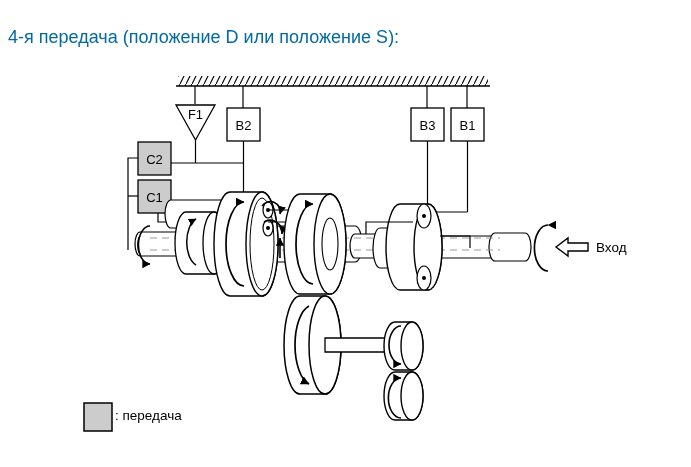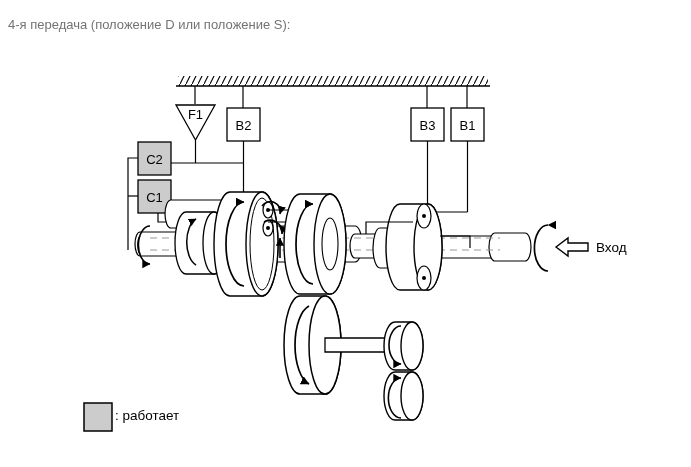--- a/index.html
+++ b/index.html
@@ -16,25 +16,25 @@
     overflow: hidden;
   }
   #root {
     position: relative;
     width: 691px;
     height: 467px;
   }
   #title {
     position: absolute;
     left: 8px;
-    top: 16px;
-    font-size: 13px;
+    top: 28px;
+    font-size: 18px;
     line-height: 18px;
     white-space: nowrap;
-    color: #737373;
+    color: #0369a1;
   }
   #diagram {
     position: absolute;
     left: 0;
     top: 0;
     width: 691px;
     height: 467px;
   }
   #legend-label {
     position: absolute;
@@ -215,15 +215,15 @@
       <ellipse cx="412" cy="396" rx="11" ry="24" fill="#ffffff" stroke="#000" stroke-width="1.4"></ellipse>
       <path d="M401,418 A12,19 0 0 1 401,378" fill="none" stroke="#000" stroke-width="1.6" marker-end="url(#arrowSmall)"></path>
     </g>
 
     <g>
       <rect x="84" y="403" width="28" height="28" fill="#cccccc" stroke="#000" stroke-width="1.5"></rect>
     </g>
 
   </svg>
 
-  <div id="legend-label">: работает</div>
+  <div id="legend-label">: передача</div>
 
 </div>
 
 </body></html>

